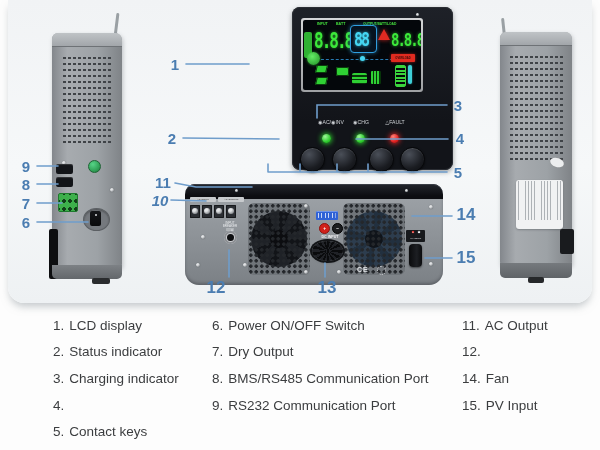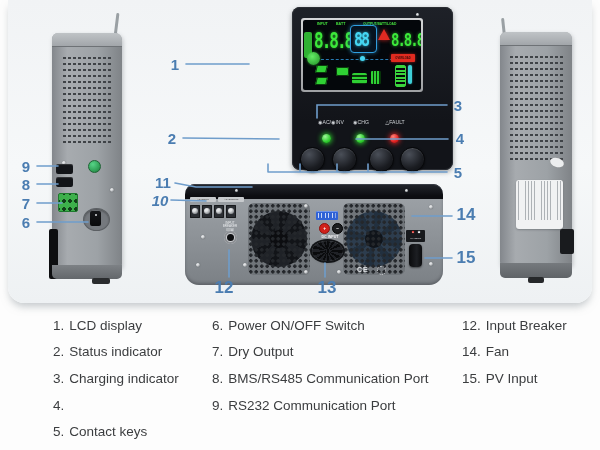--- a/index.html
+++ b/index.html
@@ -200,21 +200,21 @@
   <span class="co" style="left:172px;top:138px;">2</span>
   <span class="co" style="left:458px;top:105px;">3</span>
   <span class="co" style="left:460px;top:138px;">4</span>
   <span class="co" style="left:458px;top:172px;">5</span>
   <span class="co" style="left:26px;top:222px;">6</span>
   <span class="co" style="left:26px;top:203px;">7</span>
   <span class="co" style="left:26px;top:184px;">8</span>
   <span class="co" style="left:26px;top:166px;">9</span>
   <span class="co" style="left:160px;top:200px;font-style:italic;">10</span>
   <span class="co" style="left:163px;top:182px;">11</span>
-  <span class="co big" style="left:224px;top:288px;">12</span>
+  <span class="co big" style="left:216px;top:288px;">12</span>
   <span class="co big" style="left:327px;top:288px;">13</span>
   <span class="co big" style="left:466px;top:215px;">14</span>
   <span class="co big" style="left:466px;top:258px;">15</span>
 
   <div class="abs" style="left:0;top:312px;width:600px;height:138px;">
     <div class="abs" style="left:53px;top:0;">
       <div class="lg-row">
           <span>1.</span>
           <span>LCD display</span>
         </div>
@@ -247,22 +247,25 @@
           <span>8.</span>
           <span>BMS/RS485 Communication Port</span>
         </div>
       <div class="lg-row">
           <span>9.</span>
           <span>RS232 Communication Port</span>
         </div>
     </div>
     <div class="abs" style="left:462px;top:0;">
       <div class="lg-row">
+          <span>11.</span>
+          <span>AC Output</span>
+        </div>
+      <div class="lg-row">
           <span>12.</span>
-          <span>Input Breaker</span>
         </div>
       <div class="lg-row">
           <span>14.</span>
           <span>Fan</span>
         </div>
       <div class="lg-row">
           <span>15.</span>
           <span>PV Input</span>
         </div>
     </div>

